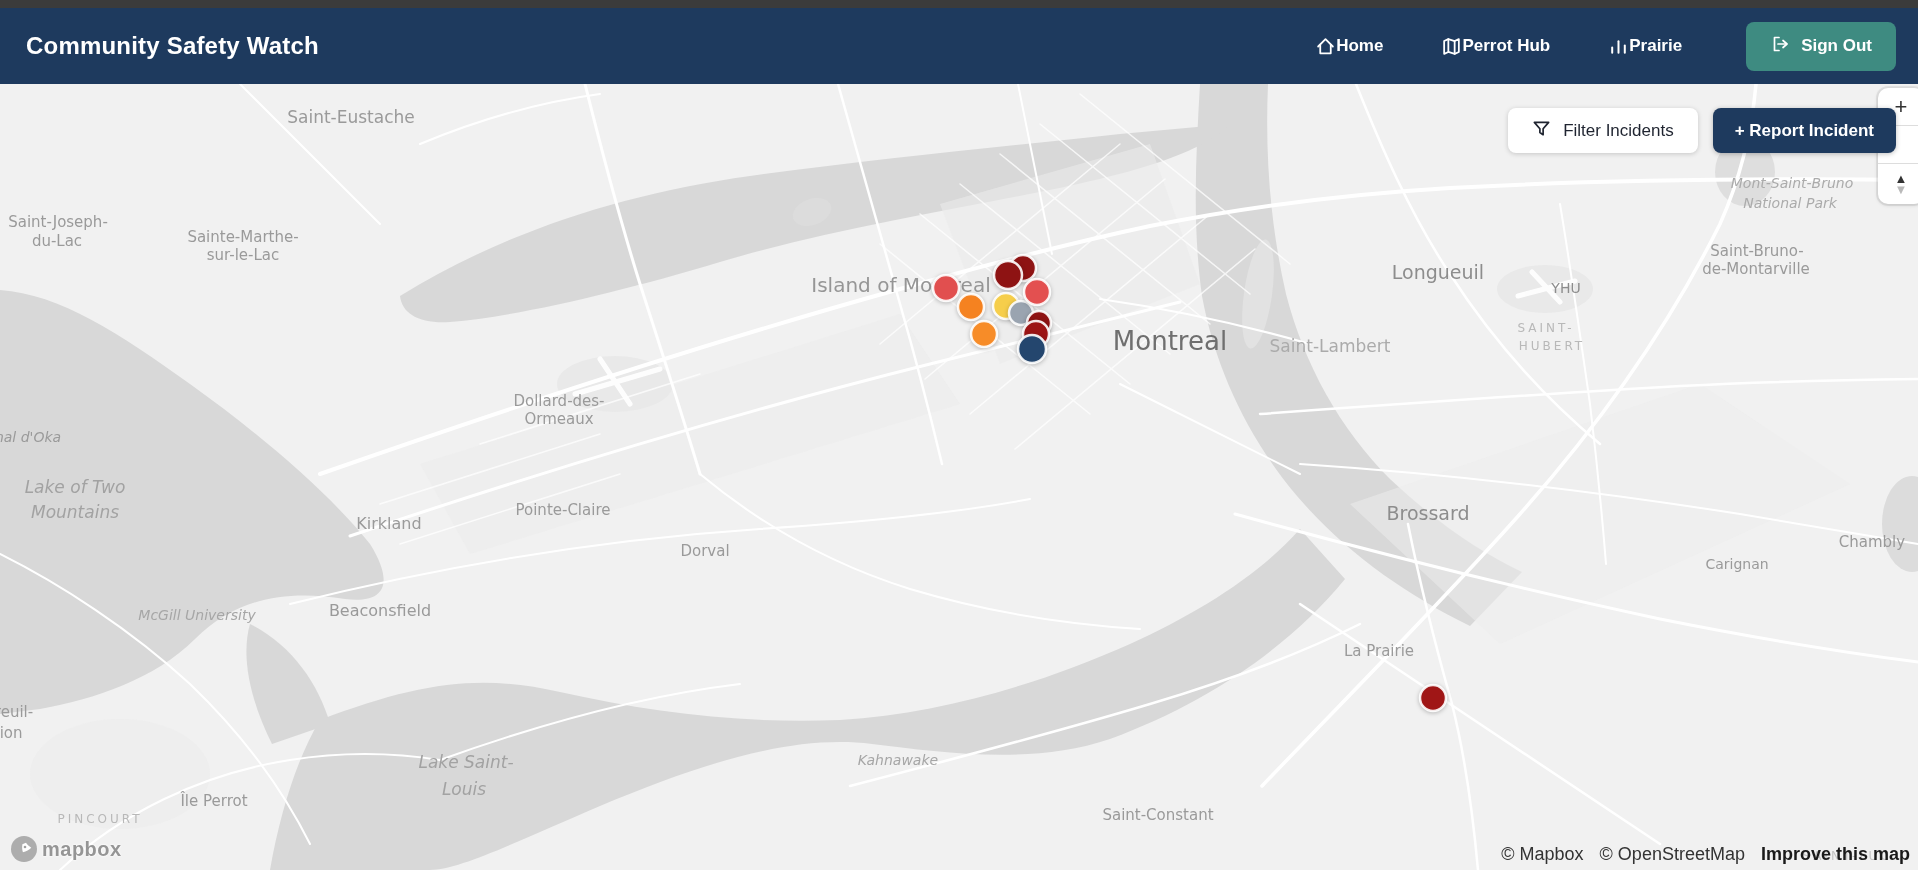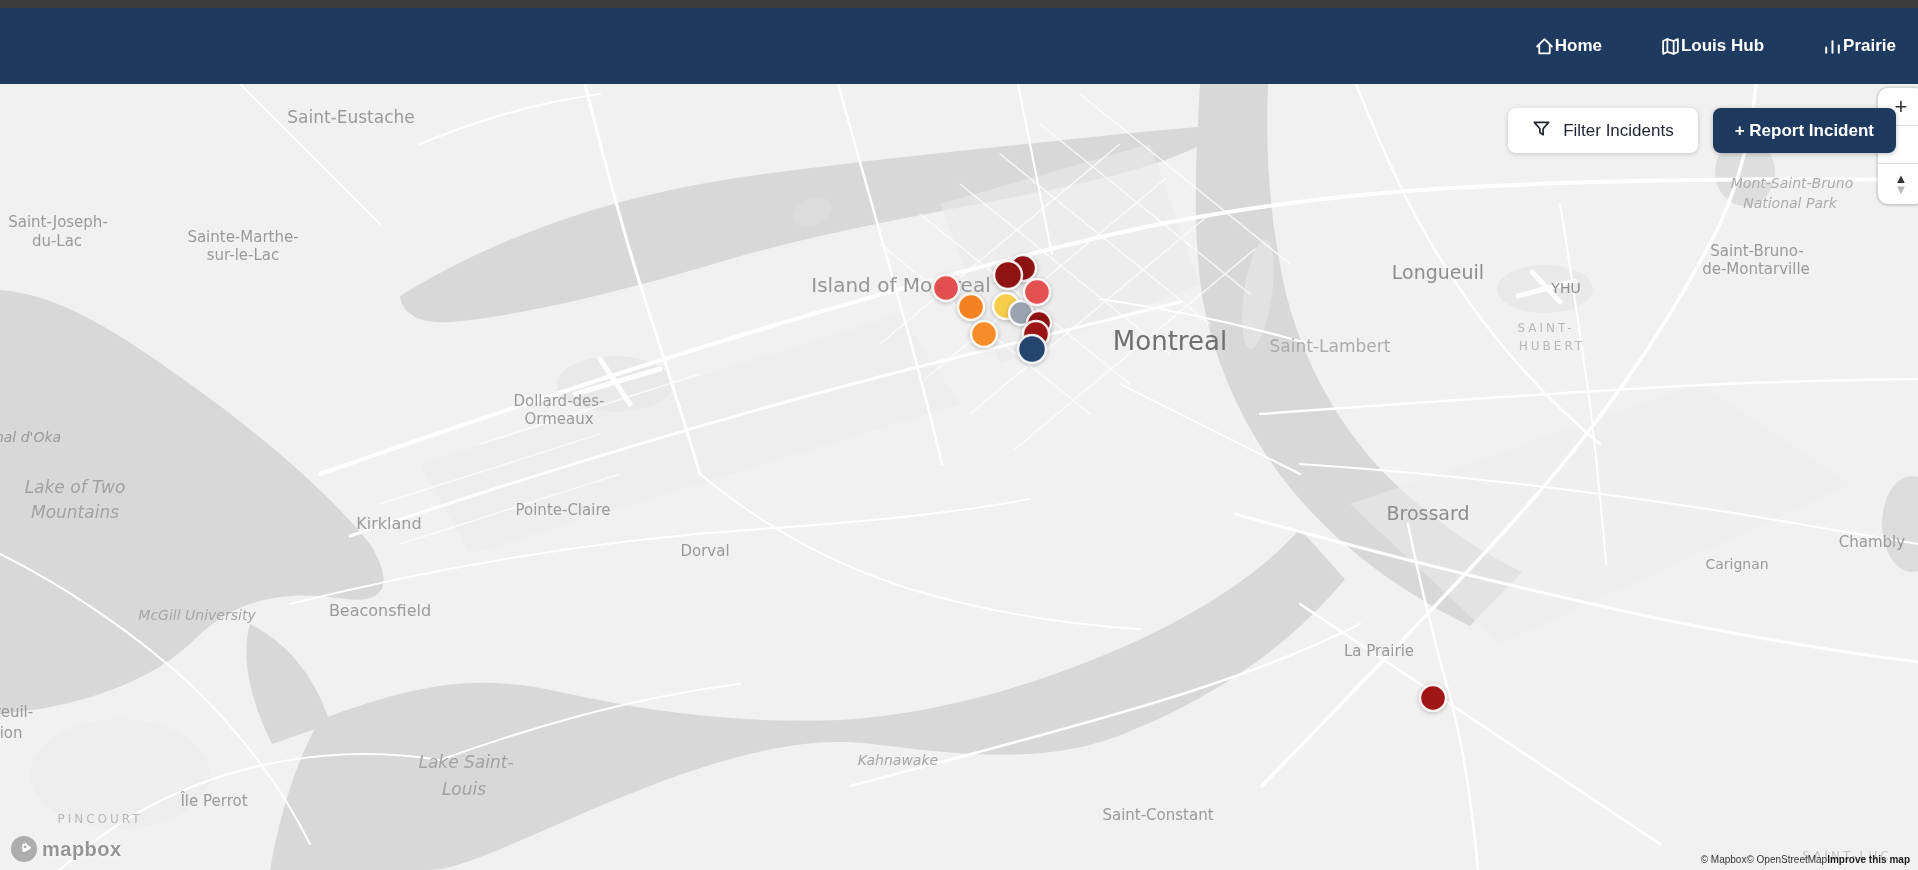--- a/index.html
+++ b/index.html
@@ -45,61 +45,72 @@
   .nav-ctrl .divider { height:1px; background:#ddd; }
   .nav-ctrl .compass { height:40px; flex-direction:column; line-height:11px; font-size:13px; }
   .nav-ctrl .compass .up { color:#333; }
   .nav-ctrl .compass .down { color:#b9b9b9; }
 
   .mapbox-logo { position:absolute; left:11px; bottom:8px; display:flex; align-items:center; gap:5px; z-index:15; }
   .mapbox-logo .logo-circle { width:26px; height:26px; border-radius:50%; background:rgba(150,150,150,.75);
      display:flex; align-items:center; justify-content:center; }
   .mapbox-logo .logo-word { font-size:20px; font-weight:bold; color:rgba(130,130,130,.85); letter-spacing:.5px;
      text-shadow:0 0 2px #fff, 0 0 3px #fff; }
-  .attribution { position:absolute; right:8px; bottom:5px; font-size:10px; color:#333; z-index:15;
-     display:flex; gap:0; align-items:baseline; }
+  .attribution { position:absolute; right:8px; bottom:5px; font-size:18px; color:#333; z-index:15;
+     display:flex; gap:16px; align-items:baseline; }
   .attribution .improve { font-weight:bold; color:#1a1a1a;text-align:center; }
   .attribution a { color:inherit; text-decoration:none; cursor:pointer; }
 </style>
 </head>
 <body>
 
 <div class="top-strip"></div>
 
 <header class="header">
+  <div class="app-title">Community Safety Watch</div>
   <nav class="header-nav">
     <div class="nav-item">
       <span>
         <svg width="21" height="21" viewBox="0 0 20 20" fill="none" stroke="#fff" stroke-width="1.7" stroke-linecap="round" stroke-linejoin="round">
           <path d="M3,10 L10,3 L17,10"></path>
             <path d="M5,8.2 V16.5 H15 V8.2"></path>
         </svg>
       </span>
       <span>Home</span>
     </div>
     <div class="nav-item">
       <span>
         <svg width="21" height="21" viewBox="0 0 20 20" fill="none" stroke="#fff" stroke-width="1.7" stroke-linecap="round" stroke-linejoin="round">
           <path d="M7,3 L3,4.8 V17 L7,15.2 L13,17 L17,15.2 V3 L13,4.8 Z"></path>
             <path d="M7,3 V15.2"></path>
             <path d="M13,4.8 V17"></path>
         </svg>
       </span>
-      <span>Louis Hub</span>
+      <span>Perrot Hub</span>
     </div>
     <div class="nav-item">
       <span>
         <svg width="21" height="21" viewBox="0 0 20 20" fill="none" stroke="#fff" stroke-width="1.9" stroke-linecap="round">
           <path d="M4,16 V11"></path>
             <path d="M10,16 V5"></path>
             <path d="M16,16 V9"></path>
         </svg>
       </span>
       <span>Prairie</span>
     </div>
+    <button class="signout-btn">
+      <span>
+        <svg width="20" height="20" viewBox="0 0 20 20" fill="none" stroke="#fff" stroke-width="1.7" stroke-linecap="round" stroke-linejoin="round">
+          <path d="M9,3.5 H4.5 V16.5 H9"></path>
+            <path d="M13,6.5 L17,10 L13,13.5"></path>
+            <path d="M8,10 H16.5"></path>
+        </svg>
+      </span>
+      <span>Sign Out</span>
+    </button>
   </nav>
 </header>
 
 <div class="map-wrap">
 
   <svg class="map-svg" width="1918" height="786" viewBox="0 0 1918 786">
 
     <g fill="#d8d8d8" stroke="none">
       <path d="M0,206 C60,210 120,250 190,300 C260,350 330,410 370,460 C395,500 385,520 345,515 C285,505 235,515 195,555 C155,595 95,615 40,625 L0,630 Z"></path>
       <path d="M250,540 C290,560 318,598 330,640 L272,660 C252,620 240,575 250,540 Z"></path>

